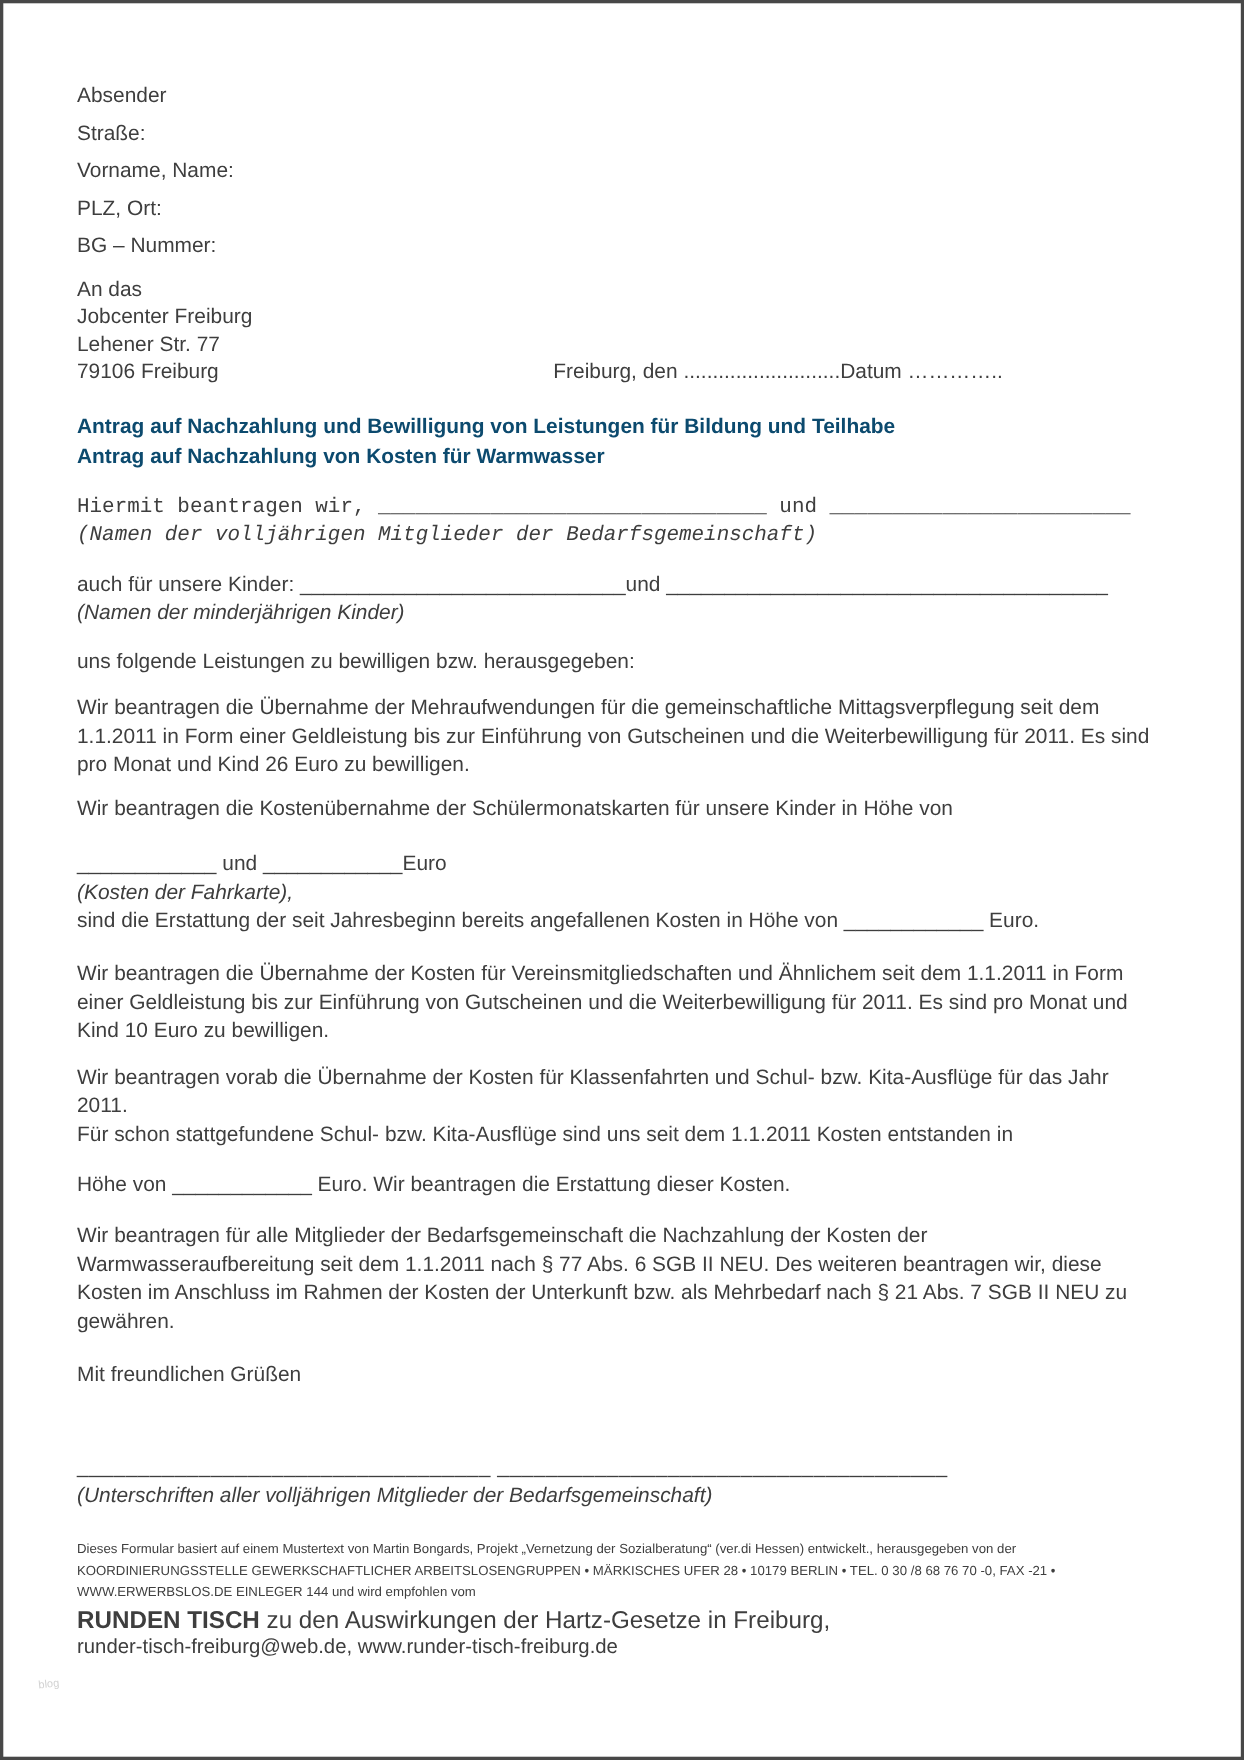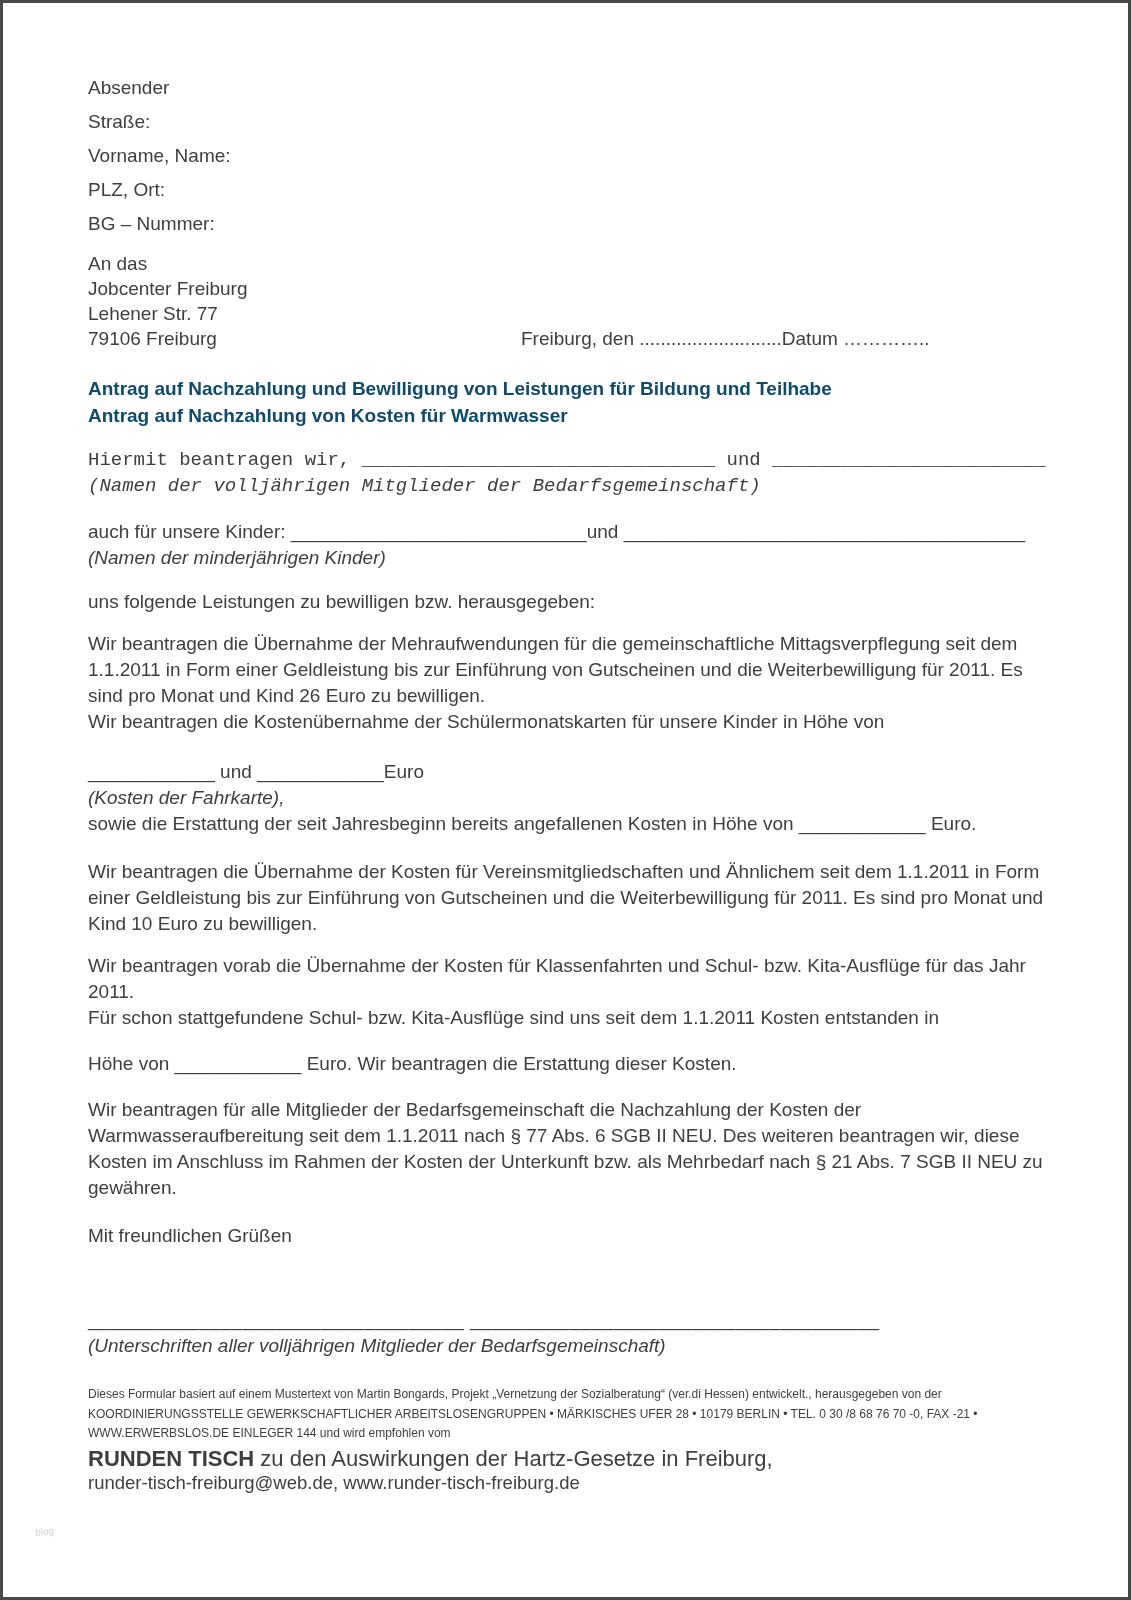--- a/index.html
+++ b/index.html
@@ -13,21 +13,21 @@
     height: 1600px;
     box-sizing: border-box;
     background: #ffffff;
     border: 3px solid #474747;
     position: relative;
     overflow: hidden;
     font-family: "Liberation Sans", "DejaVu Sans", sans-serif;
     color: #3e3e3e;
   }
   .content {
-    padding: 72px 78px 0 85px;
+    padding: 72px 78px 0 67px;
     font-size: 19px;
     line-height: 26px;
   }
 
   
   .sender { margin-bottom: 14px; }
   .sender-line { margin-bottom: 8px; }
 
   
   .recipient { margin-bottom: 24px; }
@@ -45,21 +45,21 @@
     color: #0c4a6e;
     margin-bottom: 18px;
   }
   .subject div { line-height: 27px; }
 
   .block { margin-bottom: 20px; font-family: Liberation Mono, monospace; }
   .block-tight { margin-bottom: 18px; }
   .note { font-style: italic; }
 
   p.para { margin: 0 0 16px 0; }
-  p.para-meals { margin-bottom: 0; }
+  p.para-meals { margin-bottom: 14px; }
   p.para-tickets-intro { margin-bottom: 24px; }
   .tickets-block { margin-bottom: 22px; }
   p.para-clubs { margin-bottom: 16px; }
   .trips-block { margin-bottom: 20px; }
   p.para-refund { margin-bottom: 20px; }
   p.para-water { margin-bottom: 22px; }
   p.closing { margin-bottom: 58px; }
 
   .signature { margin-bottom: 26px; }
   .signature-blanks { letter-spacing: 0.5px; }
@@ -128,21 +128,21 @@
     </div>
 
     <p class="para">uns folgende Leistungen zu bewilligen bzw. herausgegeben:</p>
 
     <p class="para para-meals">Wir beantragen die Übernahme der Mehraufwendungen für die gemeinschaftliche Mittagsverpflegung seit dem 1.1.2011 in Form einer Geldleistung bis zur Einführung von Gutscheinen und die Weiterbewilligung für 2011. Es sind pro Monat und Kind 26 Euro zu bewilligen.</p>
 
     <p class="para para-tickets-intro">Wir beantragen die Kostenübernahme der Schülermonatskarten für unsere Kinder in Höhe von</p>
     <div class="tickets-block">
       <div>____________ und ____________Euro</div>
       <div class="note">(Kosten der Fahrkarte),</div>
-      <div>sowie die Erstattung der seit Jahresbeginn bereits angefallenen Kosten in Höhe von ____________ Euro.</div>
+      <div>sind die Erstattung der seit Jahresbeginn bereits angefallenen Kosten in Höhe von ____________ Euro.</div>
     </div>
 
     <p class="para para-clubs">Wir beantragen die Übernahme der Kosten für Vereinsmitgliedschaften und Ähnlichem seit dem 1.1.2011 in Form einer Geldleistung bis zur Einführung von Gutscheinen und die Weiterbewilligung für 2011. Es sind pro Monat und Kind 10 Euro zu bewilligen.</p>
 
     <div class="trips-block">
       <div>Wir beantragen vorab die Übernahme der Kosten für Klassenfahrten und Schul- bzw. Kita-Ausflüge für das Jahr 2011.</div>
       <div>Für schon stattgefundene Schul- bzw. Kita-Ausflüge sind uns seit dem 1.1.2011 Kosten entstanden in</div>
     </div>
     <p class="para para-refund">Höhe von ____________ Euro. Wir beantragen die Erstattung dieser Kosten.</p>
 

